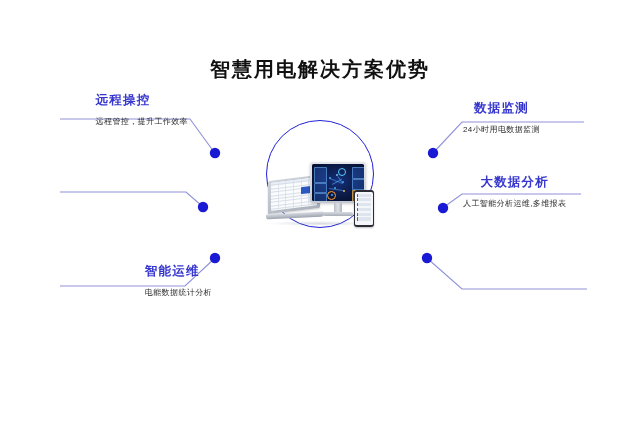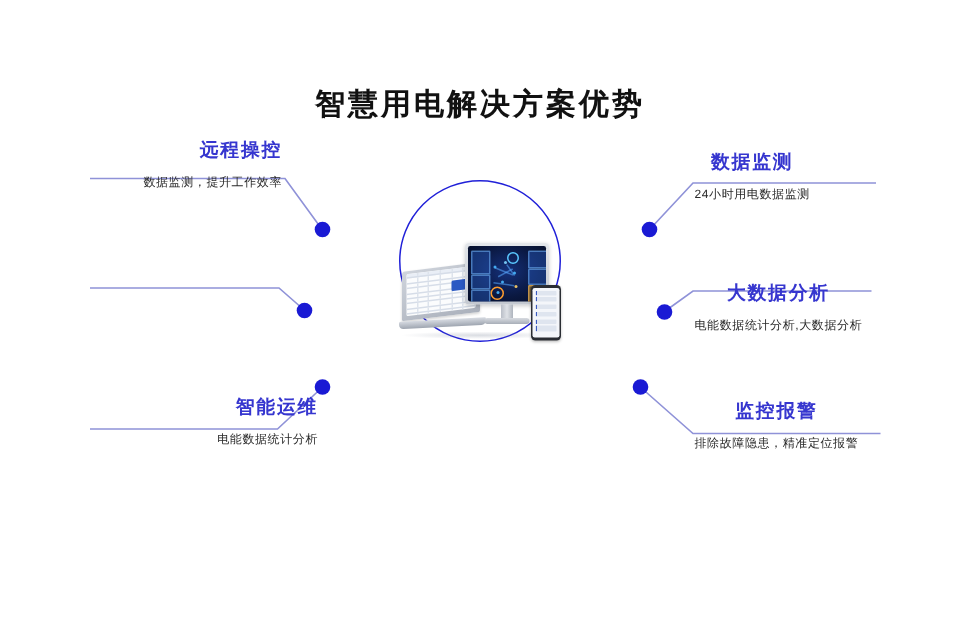--- a/index.html
+++ b/index.html
@@ -57,32 +57,32 @@
   }
   .feature .f-sub {
     font-size: 8px;
     color: #2a2a2a;
     letter-spacing: 0.4px;
     line-height: 13px;
     white-space: nowrap;
     margin-top: 7px;
   }
   .feature.left {
-    text-align: right;
+    text-align: left;
   }
   .feature.right {
     text-align: center;
   }
 
   .f-left-1 { right: 452px; top: 92px; }
   .f-left-2 { right: 440px; top: 166px; }
   .f-left-3 { right: 428px; top: 263px; }
 
   .f-right-1 { left: 463px; top: 100px; }
-  .f-right-2 { left: 463px; top: 187px; }
+  .f-right-2 { left: 463px; top: 174px; }
   .f-right-3 { left: 463px; top: 266px; }
 
   
   .center-circle {
     position: absolute;
     left: 266px;
     top: 120px;
     width: 108px;
     height: 108px;
     border: 1.6px solid #2020d8;
@@ -286,38 +286,34 @@
 
     <path d="M444,207 L462,194 L581,194" fill="none" stroke="#8f92d8" stroke-width="1.1"></path>
     <circle cx="443" cy="208" r="5.2" fill="#1a1ad4"></circle>
 
     <path d="M428,259 L462,289 L587,289" fill="none" stroke="#8f92d8" stroke-width="1.1"></path>
     <circle cx="427" cy="258" r="5.2" fill="#1a1ad4"></circle>
   </svg>
 
   <div class="feature left f-left-1">
     <div class="f-head">远程操控</div>
-    <div class="f-sub">数据监测，提升工作效率</div>
+    <div class="f-sub">远程管控，提升工作效率</div>
   </div>
   <div class="feature left f-left-3">
     <div class="f-head">智能运维</div>
     <div class="f-sub">电能数据统计分析</div>
   </div>
 
   <div class="feature right f-right-1">
     <div class="f-head">数据监测</div>
     <div class="f-sub">24小时用电数据监测</div>
   </div>
   <div class="feature right f-right-2">
     <div class="f-head">大数据分析</div>
-    <div class="f-sub">电能数据统计分析,大数据分析</div>
-  </div>
-  <div class="feature right f-right-3">
-    <div class="f-head">监控报警</div>
-    <div class="f-sub">排除故障隐患，精准定位报警</div>
+    <div class="f-sub">人工智能分析运维,多维报表</div>
   </div>
 
   <div class="center-circle"></div>
 
   <div class="devices">
     <div class="ground-shadow"></div>
 
     <div class="laptop">
       <div class="laptop-lid">
         <div class="laptop-screen">

